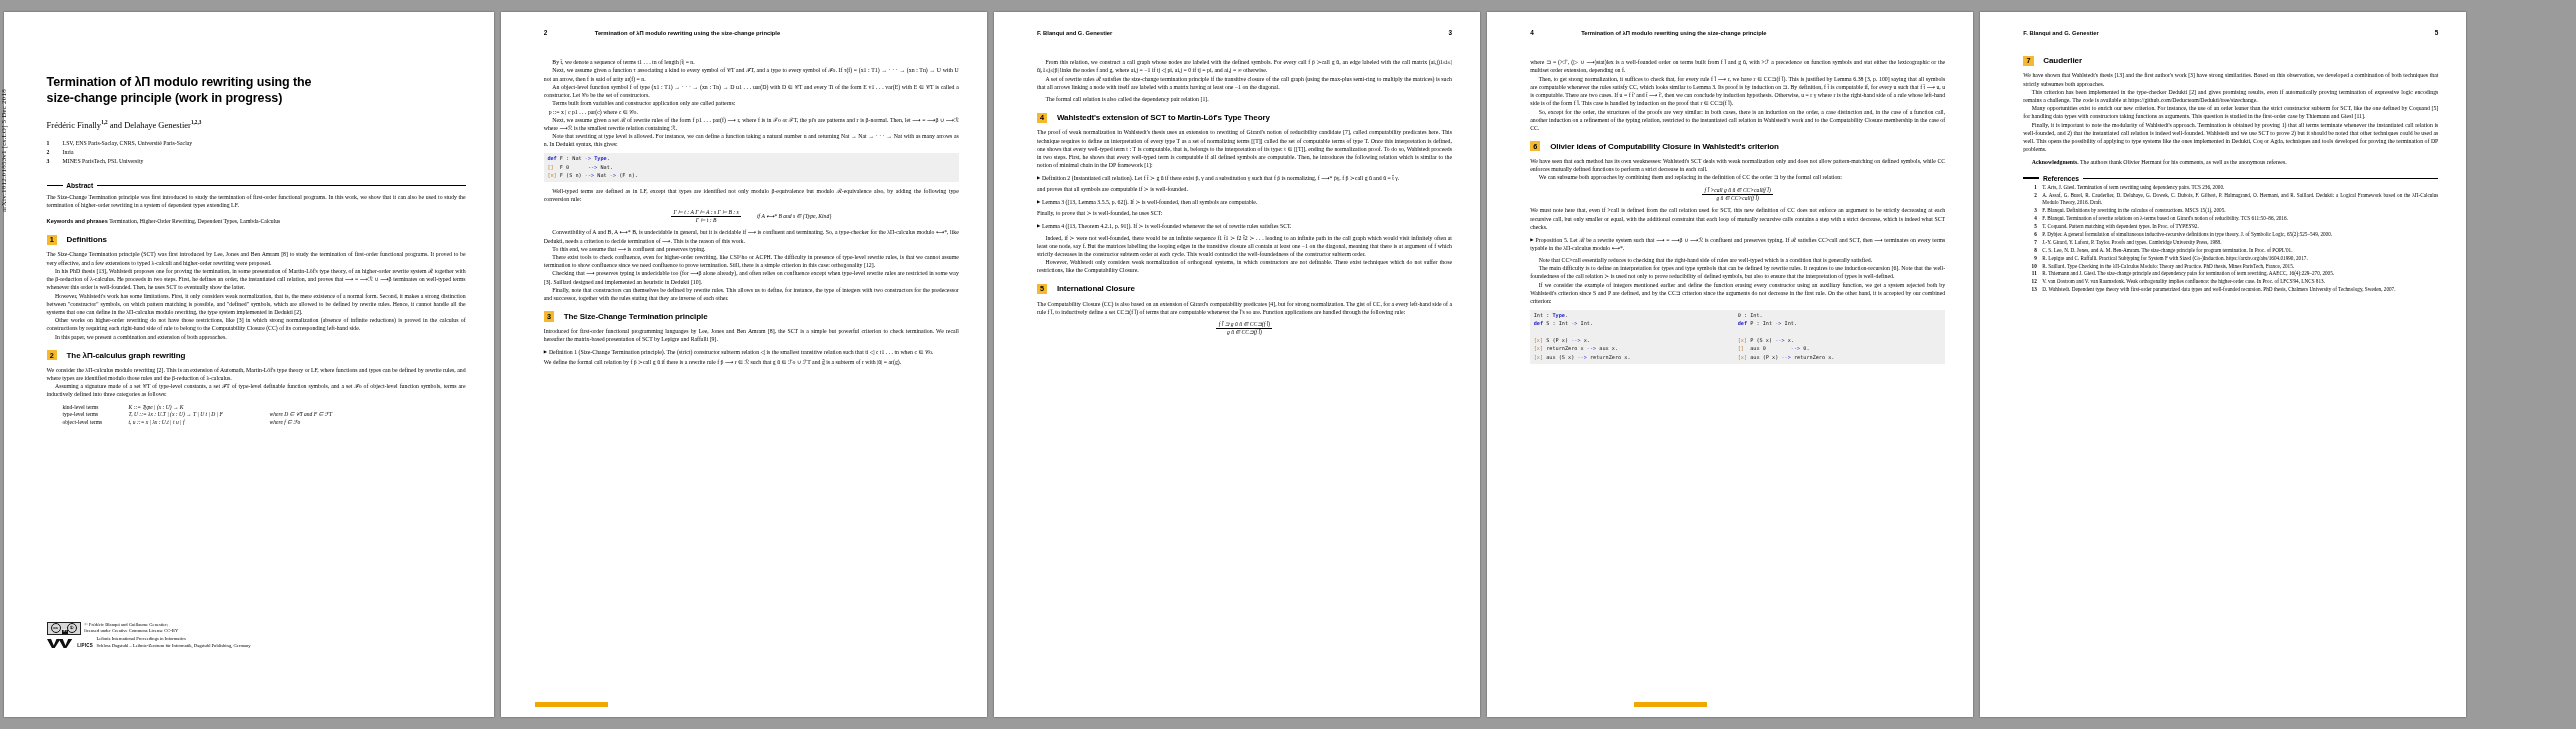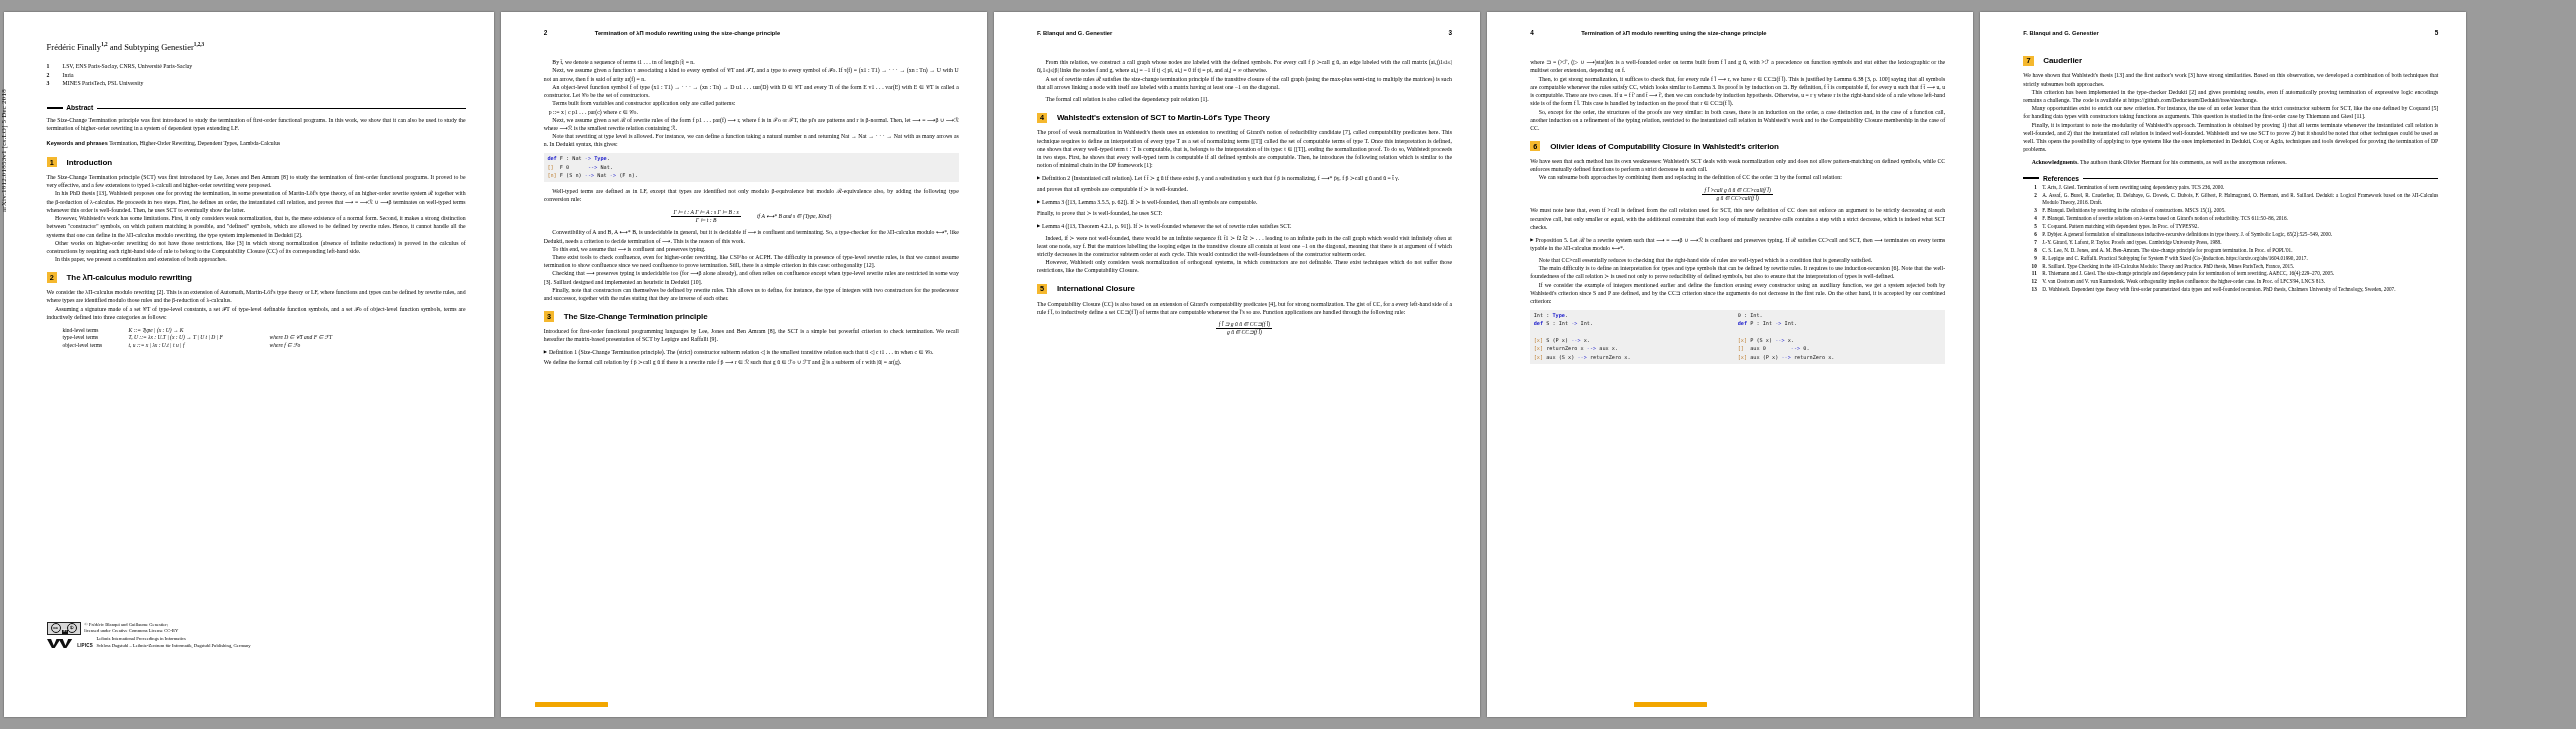--- a/index.html
+++ b/index.html
@@ -112,22 +112,26 @@
   .ack b{font-family:"Liberation Serif",serif;font-weight:bold;}
 </style>
 </head>
 <body>
 
 <div class="viewport">
 
   <div class="page first">
     <div class="arxiv-stamp">arXiv:1812.01853v1  [cs.LO]  5 Dec 2018</div>
     <div class="inner">
+      <h1 class="doctitle">
+        <span>Termination of λΠ modulo rewriting using the</span><br>
+        <span>size-change principle (work in progress)</span>
+      </h1>
       <div class="authors">
-        <span>Frédéric Finally</span><sup>1,2</sup><span> and Subtyping Genestier</span><sup>1,2,3</sup>
+        <span>Frédéric Finally</span><sup>1,2</sup><span> and Delahaye Genestier</span><sup>1,2,3</sup>
       </div>
       <div class="afflist">
         <div class="row">
             <span class="n">1</span>
             <span>LSV, ENS Paris-Saclay, CNRS, Université Paris-Saclay</span>
           </div>
         <div class="row">
             <span class="n">2</span>
             <span>Inria</span>
           </div>
@@ -144,31 +148,31 @@
       </div>
       <p class="just">The Size-Change Termination principle was first introduced to study the termination of first-order functional programs. In this work, we show that it can also be used to study the termination of higher-order rewriting in a system of dependent types extending LF.</p>
 
       <div class="kw">
         <b>Keywords and phrases</b>
         <span>Termination, Higher-Order Rewriting, Dependent Types, Lambda-Calculus</span>
       </div>
 
       <h2 class="sec">
         <span class="num">1</span>
-        <span class="txt">Introduction</span>
+        <span class="txt">Definitions</span>
       </h2>
       <p class="just">The Size-Change Termination principle (SCT) was first introduced by Lee, Jones and Ben Amram [8] to study the termination of first-order functional programs. It proved to be very effective, and a few extensions to typed λ-calculi and higher-order rewriting were proposed.</p>
       <p class="just ind">In his PhD thesis [13], Wahlstedt proposes one for proving the termination, in some presentation of Martin-Löf's type theory, of an higher-order rewrite system ℛ together with the β-reduction of λ-calculus. He proceeds in two steps. First, he defines an order, the instantiated call relation, and proves that ⟶ = ⟶ℛ ∪ ⟶β terminates on well-typed terms whenever this order is well-founded. Then, he uses SCT to eventually show the latter.</p>
       <p class="just ind">However, Wahlstedt's work has some limitations. First, it only considers weak normalization, that is, the mere existence of a normal form. Second, it makes a strong distinction between "constructor" symbols, on which pattern matching is possible, and "defined" symbols, which are allowed to be defined by rewrite rules. Hence, it cannot handle all the systems that one can define in the λΠ-calculus modulo rewriting, the type system implemented in Dedukti [2].</p>
       <p class="just ind">Other works on higher-order rewriting do not have those restrictions, like [3] in which strong normalization (absence of infinite reductions) is proved in the calculus of constructions by requiring each right-hand side of rule to belong to the Computability Closure (CC) of its corresponding left-hand side.</p>
       <p class="just ind">In this paper, we present a combination and extension of both approaches.</p>
 
       <h2 class="sec">
         <span class="num">2</span>
-        <span class="txt">The λΠ-calculus modulo rewriting</span>
+        <span class="txt">The λΠ-calculus graph rewriting</span>
       </h2>
       <p class="just">We consider the λΠ-calculus modulo rewriting [2]. This is an extension of Automath, Martin-Löf's type theory or LF, where functions and types can be defined by rewrite rules, and where types are identified modulo those rules and the β-reduction of λ-calculus.</p>
       <p class="just ind">Assuming a signature made of a set 𝒞T of type-level constants, a set ℱT of type-level definable function symbols, and a set ℱo of object-level function symbols, terms are inductively defined into three categories as follows:</p>
 
       <div class="grammar">
         <div class="g">
             <span class="lbl">kind-level terms</span>
             <span class="rhs">K ::= Type | (x : U) → K</span>
             <span class="whr"></span>
           </div>

